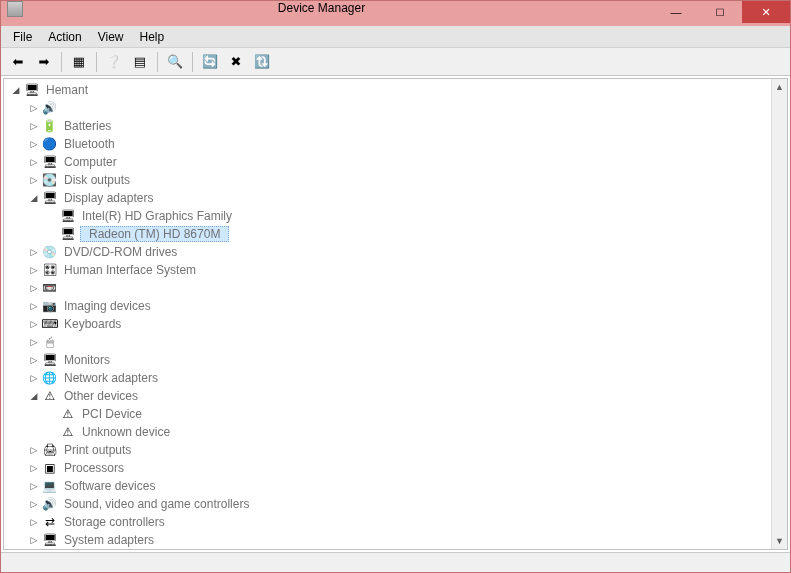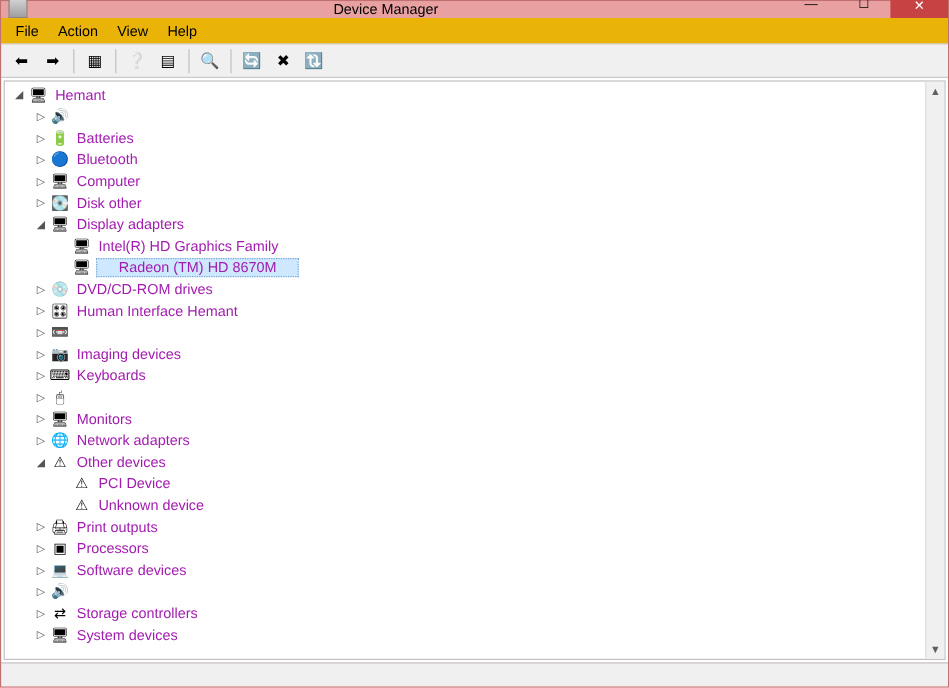--- a/index.html
+++ b/index.html
@@ -13,24 +13,24 @@
 }
 .window {
   width: 791px;
   height: 573px;
   background: #e8a0a0;
   border: 1px solid #c07070;
   display: flex;
   flex-direction: column;
 }
 .titlebar {
-  height: 14px;
+  height: 25px;
   background: #e8a0a0;
   display: flex;
-  align-items: flex-end;
+  align-items: flex-start;
   padding-left: 6px;
 }
 .titlebar-icon {
   width: 16px; height: 16px;
   background: linear-gradient(#d0d0d0,#a0a0a0);
   border: 1px solid #888;
   margin-right: 6px;
 }
 .titlebar-title {
   flex: 1;
@@ -45,21 +45,21 @@
   display:flex; align-items:center; justify-content:center;
   color:#000; font-size: 12px;
 }
 .win-btn.close { background:#c74343; color:#fff; width:48px; }
 .win-btn.close:after { content:"✕"; font-size:11px; }
 .win-btn.min:after { content:"—"; font-size:11px; }
 .win-btn.max:after { content:"☐"; font-size:10px; }
 
 .menubar {
   height: 22px;
-  background: #eab308;
+  background: #e5e5e5;
   display:flex;
   align-items:center;
   padding: 0 4px;
   border-bottom: 1px solid #d0d0d0;
 }
 .menu-item {
   padding: 2px 8px;
   color: #000;
 }
 .toolbar {
@@ -105,25 +105,25 @@
   display:inline-flex; align-items:center; justify-content:center;
   color:#555; font-size:9px;
   margin-right: 2px;
 }
 .node-icon {
   width: 16px; height:16px;
   display:inline-flex; align-items:center; justify-content:center;
   font-size: 12px;
   margin-right: 4px;
 }
-.node-label { color:#a21caf; padding: 0 2px; }
+.node-label { color:#737373; padding: 0 2px; }
 .node-label.selected {
   background: #cde8ff;
   border: 1px dotted #7aa7d8;
-  padding: 0 18px;
+  padding: 0 8px;
 }
 .statusbar {
   height: 20px;
   background: #f0f0f0;
   border-top: 1px solid #c8c8c8;
 }
 
 .scroll-track {
   position:absolute; right:0; top:0; bottom:0; width:16px;
   background:#f0f0f0; border-left:1px solid #ddd;
@@ -192,21 +192,21 @@
           <span class="node-label">Bluetooth</span>
         </div>
         <div class="tree-row" style="padding-left: 22px;">
           <span class="expander">▷</span>
           <span class="node-icon">🖥</span>
           <span class="node-label">Computer</span>
         </div>
         <div class="tree-row" style="padding-left: 22px;">
           <span class="expander">▷</span>
           <span class="node-icon">💽</span>
-          <span class="node-label">Disk other</span>
+          <span class="node-label">Disk outputs</span>
         </div>
         <div class="tree-row" style="padding-left: 22px;">
           <span class="expander">◢</span>
           <span class="node-icon">🖥</span>
           <span class="node-label">Display adapters</span>
         </div>
         <div class="tree-row" style="padding-left: 40px;">
           <span class="expander"></span>
           <span class="node-icon">🖥</span>
           <span class="node-label">Intel(R) HD Graphics Family</span>
@@ -217,21 +217,21 @@
           <span class="node-label selected">Radeon (TM) HD 8670M</span>
         </div>
         <div class="tree-row" style="padding-left: 22px;">
           <span class="expander">▷</span>
           <span class="node-icon">💿</span>
           <span class="node-label">DVD/CD-ROM drives</span>
         </div>
         <div class="tree-row" style="padding-left: 22px;">
           <span class="expander">▷</span>
           <span class="node-icon">🎛</span>
-          <span class="node-label">Human Interface Hemant</span>
+          <span class="node-label">Human Interface System</span>
         </div>
         <div class="tree-row" style="padding-left: 22px;">
           <span class="expander">▷</span>
           <span class="node-icon">📼</span>
         </div>
         <div class="tree-row" style="padding-left: 22px;">
           <span class="expander">▷</span>
           <span class="node-icon">📷</span>
           <span class="node-label">Imaging devices</span>
         </div>
@@ -280,30 +280,31 @@
           <span class="node-label">Processors</span>
         </div>
         <div class="tree-row" style="padding-left: 22px;">
           <span class="expander">▷</span>
           <span class="node-icon">💻</span>
           <span class="node-label">Software devices</span>
         </div>
         <div class="tree-row" style="padding-left: 22px;">
           <span class="expander">▷</span>
           <span class="node-icon">🔊</span>
+          <span class="node-label">Sound, video and game controllers</span>
         </div>
         <div class="tree-row" style="padding-left: 22px;">
           <span class="expander">▷</span>
           <span class="node-icon">⇄</span>
           <span class="node-label">Storage controllers</span>
         </div>
         <div class="tree-row" style="padding-left: 22px;">
           <span class="expander">▷</span>
           <span class="node-icon">🖥</span>
-          <span class="node-label">System devices</span>
+          <span class="node-label">System adapters</span>
         </div>
         <div class="scroll-track">
         <div class="scroll-arrow">▲</div>
         <div class="scroll-arrow">▼</div>
       </div>
     </div>
   </div>
 
   <div class="statusbar"></div>
 </div>

